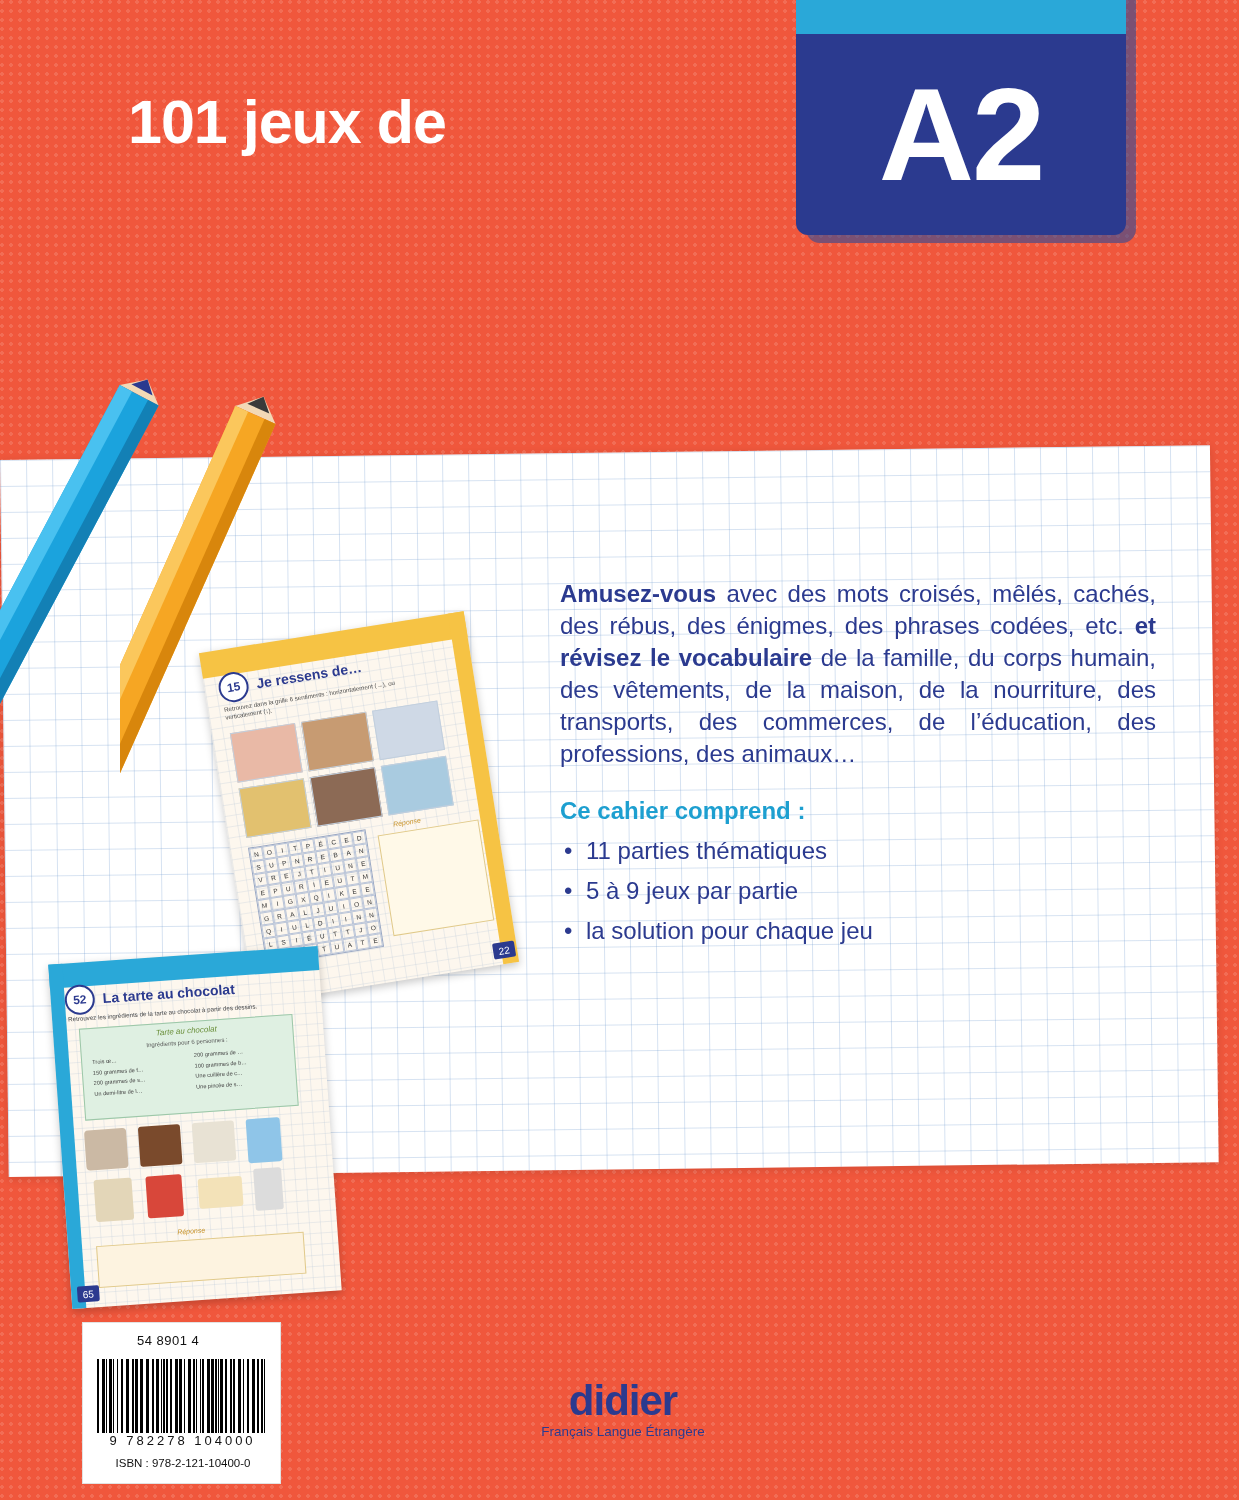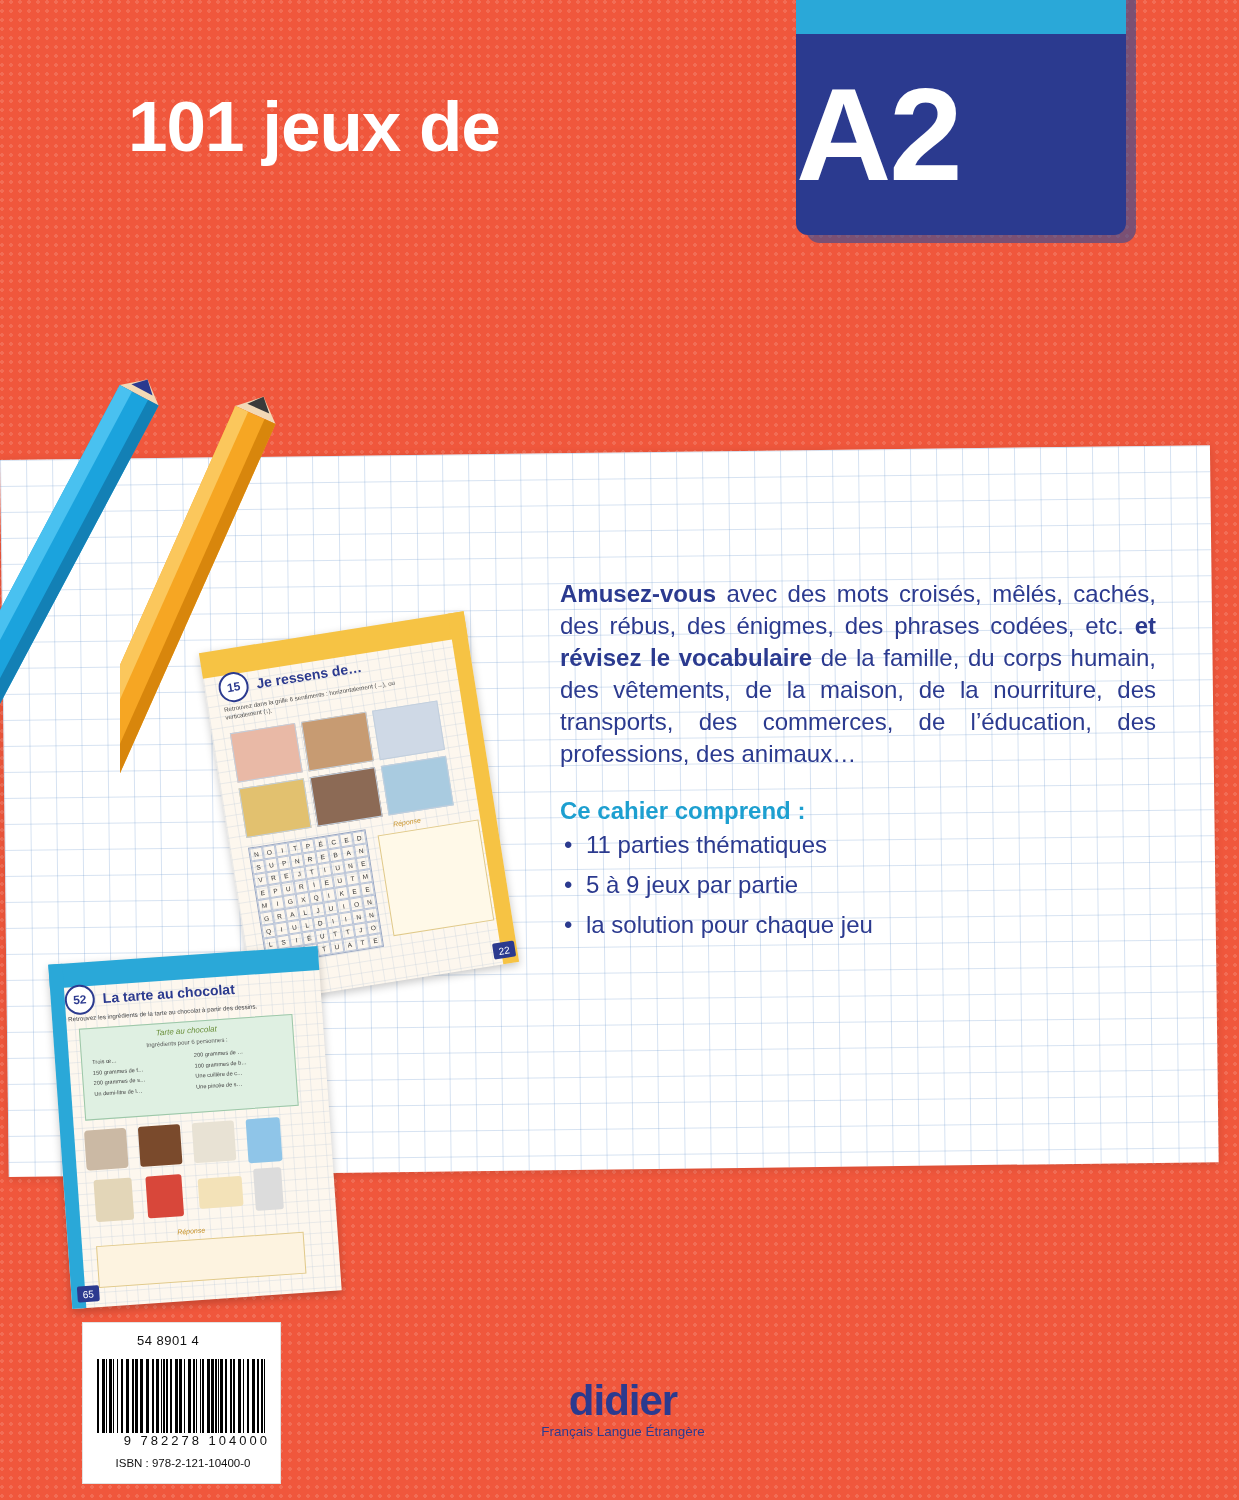--- a/index.html
+++ b/index.html
@@ -44,35 +44,36 @@
     position: absolute;
     left: 796px;
     top: 34px;
     width: 330px;
     height: 201px;
     background: #2b3a8f;
     border-bottom-left-radius: 12px;
     border-bottom-right-radius: 12px;
     display: flex;
     align-items: center;
+    justify-content: center;
   }
   .badge-label {
     color: #ffffff;
     font-size: 132px;
     font-weight: bold;
     letter-spacing: -2px;
     line-height: 1;
   }
   
   .title-line1 {
     position: absolute;
     left: 128px;
     top: 90px;
     color: #ffffff;
-    font-size: 71px;
+    font-size: 61px;
     font-weight: bold;
     letter-spacing: -1px;
     line-height: 1.05;
   }
   .title-line2 {
     position: absolute;
     left: 128px;
     top: 250px;
     color: #2b3a8f;
     font-size: 95px;
@@ -120,21 +121,21 @@
     line-height: 1.33;
     margin: 0 0 28px 0;
     text-align: justify;
     color: #2b3a8f;
   }
   .para b { font-weight: bold; }
   .sub {
     color: #1d9fd0;
     font-size: 24px;
     font-weight: bold;
-    margin: 0 0 0 0;
+    margin: 0 0 6px 0;
   }
   ul.bullets {
     list-style: none;
     margin: 0;
     padding: 0;
   }
   ul.bullets li {
     position: relative;
     font-size: 24px;
     line-height: 1.65;
@@ -269,21 +270,21 @@
     height: 100%;
   }
   .barcode-digits {
     position: absolute;
     left: 12px;
     top: 110px;
     width: 175px;
     font-size: 13px;
     color: #111;
     letter-spacing: 3px;
-    text-align: right;
+    text-align: center;
   }
   .isbn-line {
     position: absolute;
     left: 10px;
     top: 134px;
     width: 180px;
     text-align: center;
     font-size: 11.5px;
     color: #111;
   }

